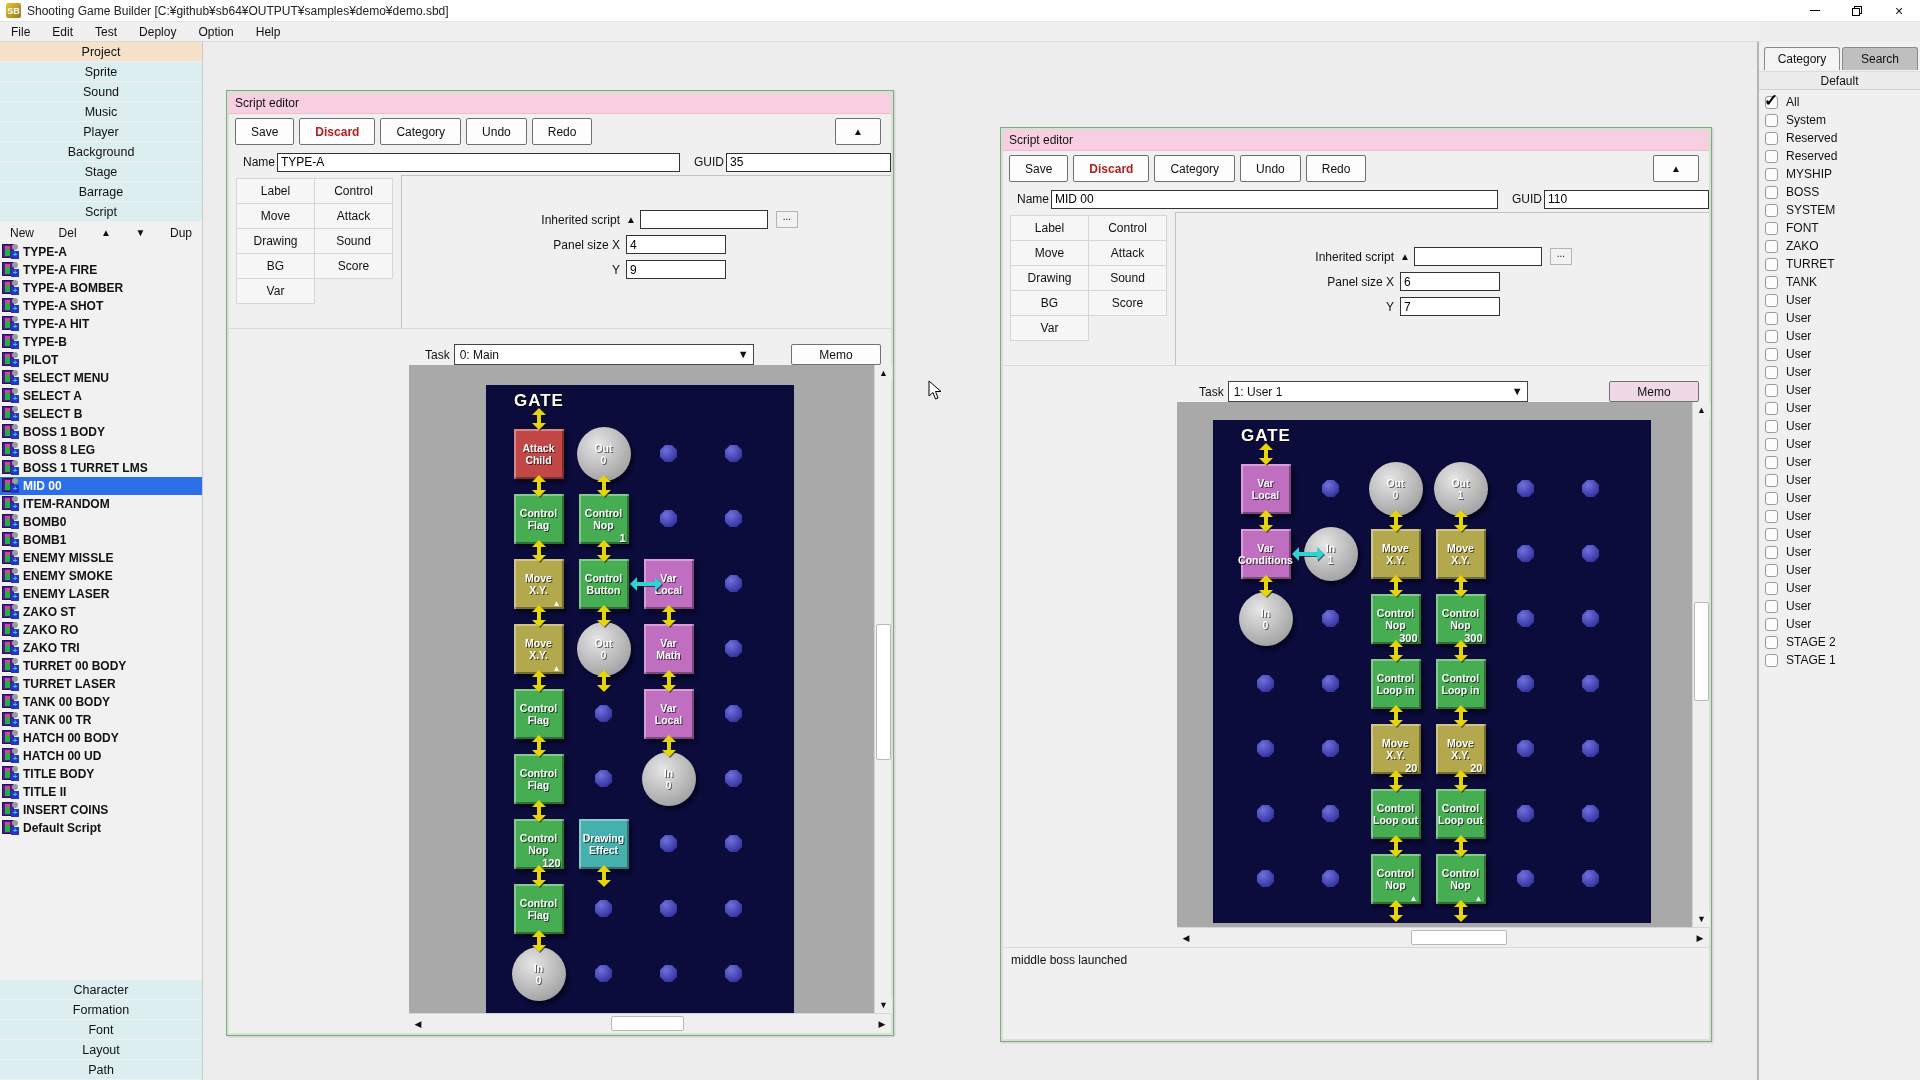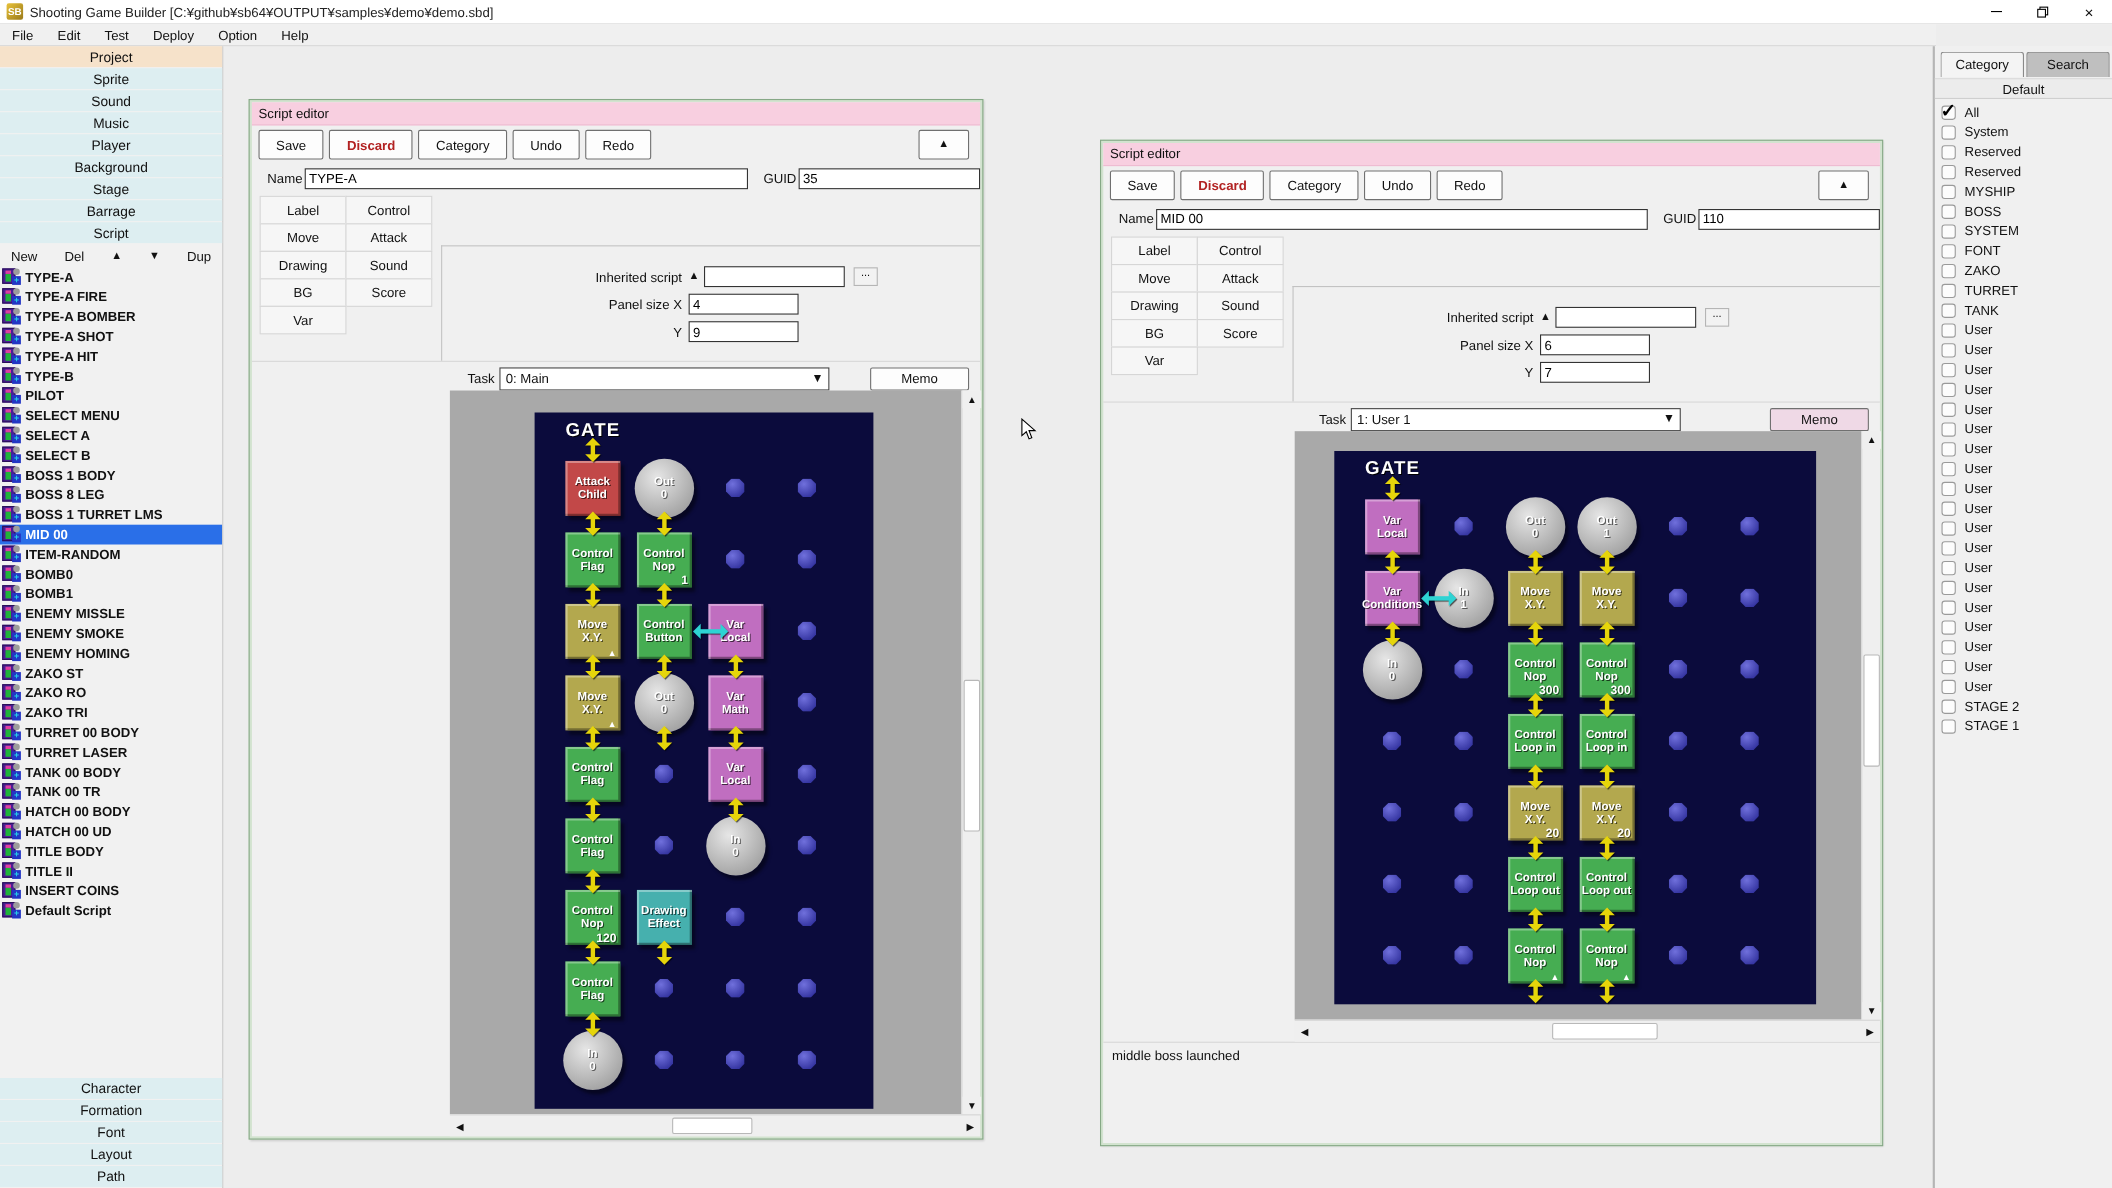--- a/index.html
+++ b/index.html
@@ -59,28 +59,28 @@
   .btn.collapse { margin-left:auto; margin-right:2px; width:46px; padding:0; font-size:10px; }
   .ed-name-row { height:26px; display:flex; align-items:center; padding:0 0 0 14px; flex:0 0 26px; }
   .lbl { font-size:12px; white-space:nowrap; }
   .tx { height:19px; border:1px solid #333; background:#fff; font-size:12px; font-family:"Liberation Sans",sans-serif; padding:0 3px; }
   .name-input { flex:1; margin-left:2px; }
   .guid-lbl { margin-left:14px; }
   .guid-input { width:165px; margin-left:2px; }
   .ed-mid { display:flex; flex:0 0 153px; }
   .palette { width:172px; padding:4px 0 0 8px; display:grid; grid-template-columns:78px 78px; grid-auto-rows:25px; }
   .pal-btn { background:#f6f6f6; border:1px solid #d6d6d6; margin:-1px 0 0 -1px; display:flex; align-items:center; justify-content:center; font-size:12px; }
-  .pane { flex:1; border-left:1px solid #c2c2c2; border-top:1px solid #c2c2c2; padding-top:18px;margin-top:48px; }
+  .pane { flex:1; border-left:1px solid #c2c2c2; border-top:1px solid #c2c2c2; padding-top:34px; }
   .pane-row { display:flex; align-items:center; margin-bottom:6px; }
   .pr-label { width:218px; text-align:right; font-size:12px; }
   .tri-mark { font-size:10px; margin:0 4px 0 6px; }
   .inh-input { width:128px; }
   .dots-btn { width:22px; height:17px; background:#f2f2f2; border:1px solid #b5b5b5; font-size:10px; line-height:10px; text-align:center; margin-left:8px; }
   .panel-input { width:100px; margin-left:6px; }
-  .ed-task-row { flex:0 0 27px; display:flex; align-items:center; padding:4px 10px 0 0; border-top:1px solid #d8d8d8; }
+  .ed-task-row { flex:0 0 27px; display:flex; align-items:center; padding:15px 10px 0 0; border-top:1px solid #d8d8d8; }
   .task-lbl { margin-left:196px; }
   .task-select { position:relative; width:300px; height:21px; border:1px solid #444; background:#fff; display:flex; align-items:center; padding:0 20px 0 5px; margin-left:4px; font-size:12px; }
   .task-caret { position:absolute; right:4px; top:3px; font-size:11px; }
   .memo-btn { margin-left:auto; width:90px; height:21px; background:#fdfdfd; border:1px solid #707070; border-radius:2px; display:flex; align-items:center; justify-content:center; font-size:12px; }
   .memo-btn.pink { background:#efd9e6; }
 
   .ed-canvas-zone { flex:1; display:flex; min-height:0; }
   .cz-gray { position:relative; background:#a9a9a9; flex:1; overflow:hidden; }
   .win-left .cz-gray { margin-left:180px; }
   .win-right .cz-gray { margin-left:174px; }
@@ -363,21 +363,21 @@
         <span>ENEMY SMOKE</span>
       </div>
       <div class="li-row">
         <div class="li-icon">
           <div class="sq"></div>
           <div class="fig"></div>
           <div class="hat"></div>
           <div class="orb"></div>
           <div class="plus">+</div>
         </div>
-        <span>ENEMY HOMING</span>
+        <span>ENEMY LASER</span>
       </div>
       <div class="li-row">
         <div class="li-icon">
           <div class="sq"></div>
           <div class="fig"></div>
           <div class="hat"></div>
           <div class="orb"></div>
           <div class="plus">+</div>
         </div>
         <span>ZAKO ST</span>

